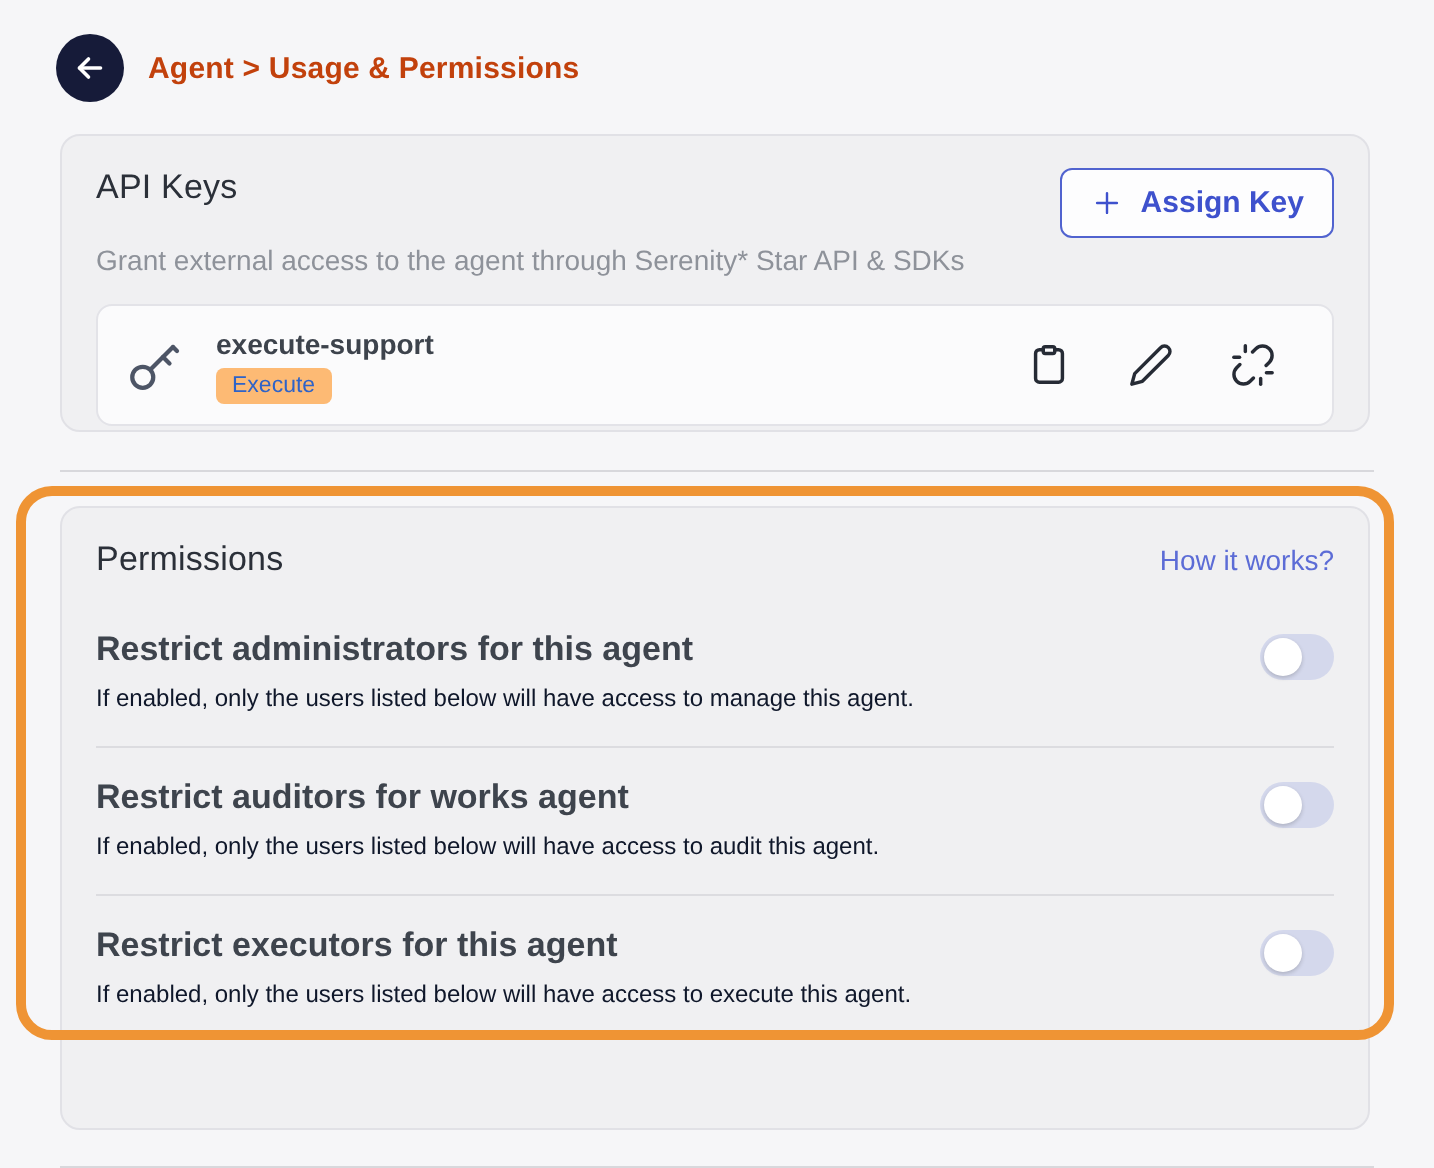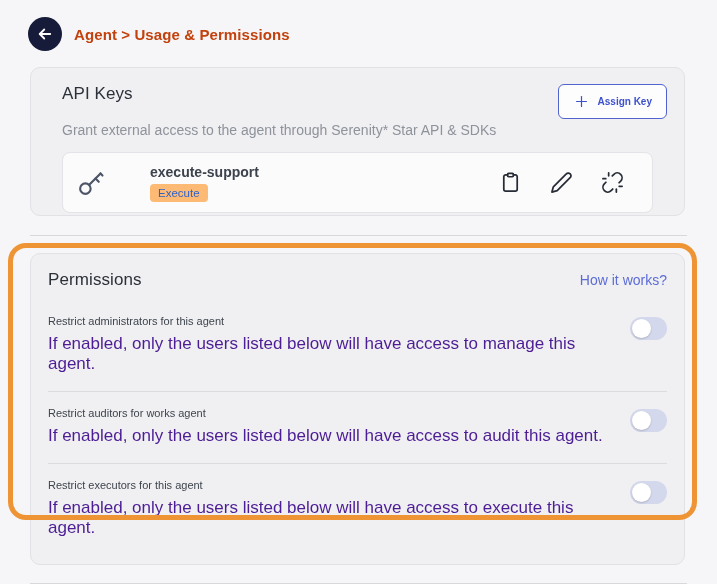--- a/index.html
+++ b/index.html
@@ -19,36 +19,36 @@
   }
   .breadcrumb { font-size:15px; font-weight:700; color:#c2410c; letter-spacing:.1px; }
 
   
   .card {
     margin:0 30px; width:655px;
     background:#f0f0f2;
     border:1px solid #e1e1e6;
     border-radius:10px;
   }
-  .apikeys-card { height:149px; padding:16px 31px; position:relative; }
+  .apikeys-card { height:149px; padding:16px 17px; position:relative; }
   .card-title { font-size:17px; font-weight:500; color:#2b3039; letter-spacing:.1px; }
   .card-subtitle { font-size:14px; color:#8e929a; margin-top:18px; }
 
   .assign-btn {
     position:absolute; top:16px; right:17px;
     display:flex; align-items:center; gap:8px;
     background:#fdfdfe; border:1px solid #5163cf; border-radius:6px;
     padding:8px 14px; cursor:pointer;
   }
-  .assign-btn span { font-size:10px; font-weight:600; color:#3e51cd; }
+  .assign-btn span { font-size:15px; font-weight:600; color:#3e51cd; }
 
   .key-row {
     margin-top:14px; height:61px;
     background:#fbfbfc; border:1px solid #e3e3e8; border-radius:8px;
-    display:flex; align-items:center; padding:0 28px 0 13px;gap:28px;
+    display:flex; align-items:center; padding:0 28px 0 13px;
   }
   .key-icon { margin-right:16px; display:flex; }
   .key-name { font-size:14px; font-weight:700; color:#3d434c; }
   .key-badge {
     display:inline-block; margin-top:4px;
     background:#fdba74; color:#2e63c8;
     font-size:11.5px; padding:3px 8px; border-radius:4px;
   }
   .key-actions { margin-left:auto; display:flex; align-items:center; gap:28px; }
   .icon-btn { cursor:pointer; display:flex; }
@@ -58,22 +58,22 @@
   
   .permissions-card { margin-top:17px; height:312px; padding:16px 17px 0 17px; position:relative; z-index:1; }
   .perm-header { display:flex; align-items:center; justify-content:space-between; }
   .help-link { font-size:14px; color:#5c6cd6; cursor:pointer; }
   .perm-row {
     display:flex; align-items:flex-start; justify-content:space-between;
     padding:15px 0 17px 0; border-bottom:1px solid #dcdce0;
   }
   .perm-row:last-child { border-bottom:none; }
   .perm-row .texts { padding-right:20px; }
-  .perm-title { font-size:11px; font-weight:400; color:#3e444d; }
-  .perm-desc { font-size:17px; color:#4c1d95; margin-top:7px; }
+  .perm-title { font-size:17px; font-weight:700; color:#3e444d; }
+  .perm-desc { font-size:12px; color:#0f172a; margin-top:7px; }
   .perm-rows { margin-top:10px; }
 
   .toggle {
     width:37px; height:23px; border-radius:12px; background:#d4d8ec;
     position:relative; flex:0 0 auto; margin-top:2px; cursor:pointer;
   }
   .toggle .knob {
     position:absolute; left:2px; top:2px; width:19px; height:19px;
     background:#ffffff; border-radius:50%;
     box-shadow:0 1px 2px rgba(0,0,0,.18);

